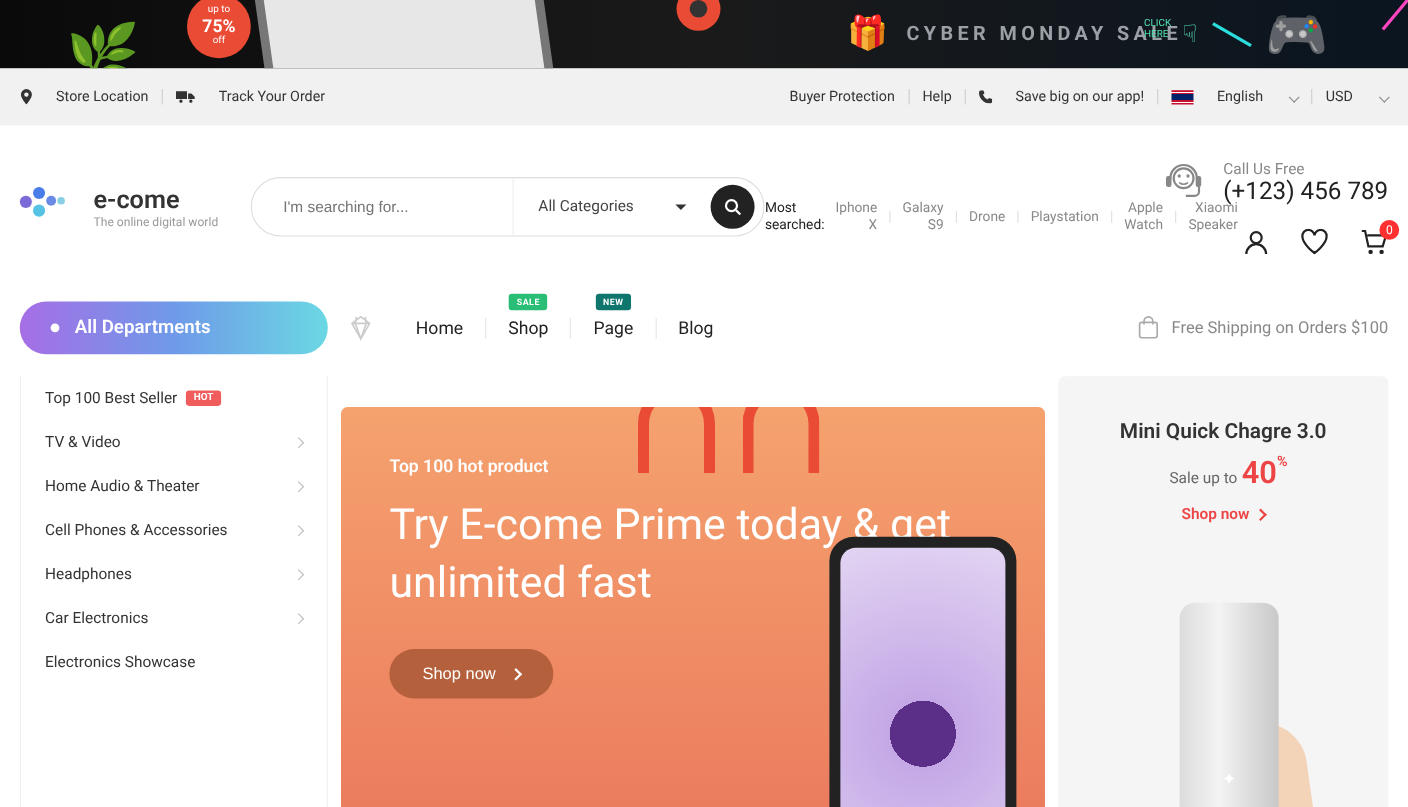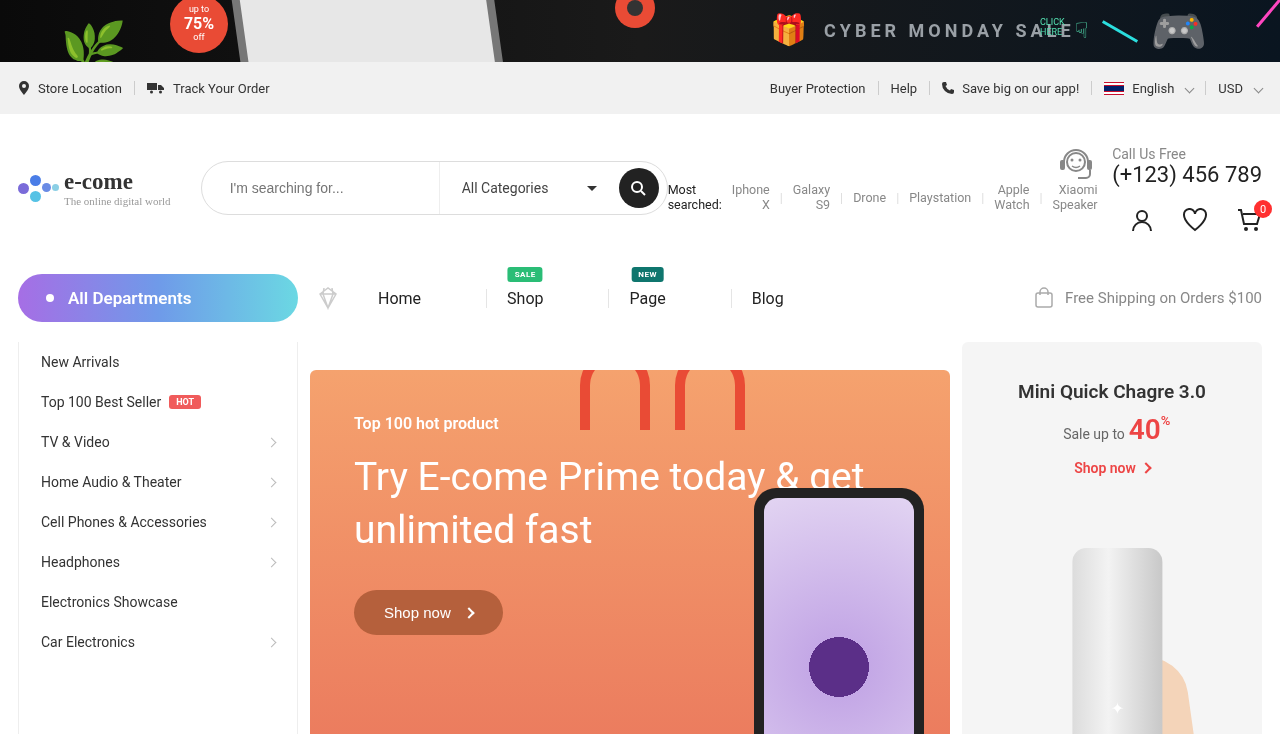--- a/index.html
+++ b/index.html
@@ -19,28 +19,28 @@
 .banner .click { position: absolute; left: 1040px; top: 18px; font-size: 9px; color: #54e0b1; line-height: 1.1; }
 .banner .cursor { position: absolute; left: 1075px; top: 18px; font-size: 22px; color: #54e0b1; }
 .banner .gp { position: absolute; left: 1150px; top: 4px; font-size: 46px; color: #3a4248; }
 .banner .shapes1 { position: absolute; left: 1100px; top: 30px; width: 40px; height: 3px; background: #2bdede; transform: rotate(30deg); }
 .banner .shapes2 { position: absolute; left: 1250px; top: 10px; width: 40px; height: 3px; background: #ff46c0; transform: rotate(-50deg); }
 
 
 .topbar { height: 52px; background: #f1f1f1; display: flex; align-items: center; padding: 0 18px; font-size: 13px; color: #333; }
 .topbar .left, .topbar .right { display: flex; align-items: center; gap: 12px; }
 .topbar .right { margin-left: auto; }
-.topbar .item { display: flex; align-items: center; gap: 8px; cursor: pointer; text-align: center; }
+.topbar .item { display: flex; align-items: center; gap: 21px; cursor: pointer; text-align: center; }
 .topbar .sep { width: 1px; height: 14px; background: #ccc; }
 .flag { width: 20px; height: 13px; background: linear-gradient(#c8102e 0 10%, #fff 10% 20%, #c8102e 20% 30%, #012169 30% 70%, #c8102e 70% 80%, #fff 80% 90%, #c8102e 90% 100%); display: inline-block; }
 .chev { border: solid #888; border-width: 0 1px 1px 0; display: inline-block; padding: 3px; transform: rotate(45deg); margin-left: 4px; }
 
 
 .header { display: flex; align-items: center; padding: 30px 18px 14px; gap: 30px; }
-.logo { display: flex; align-items: center; gap: 2px; font-family: Liberation Serif, serif; }
+.logo { display: flex; gap: 23px; }
 .logo-mark { width: 44px; height: 30px; position: relative; }
 .logo-mark span { position: absolute; width: 11px; height: 11px; border-radius: 50%; }
 .logo-mark .d1 { background: #7a6bd9; left: 0; top: 10px; }
 .logo-mark .d2 { background: #4a7de7; left: 12px; top: 2px; }
 .logo-mark .d3 { background: #56c2e5; left: 12px; top: 18px; }
 .logo-mark .d4 { background: #6a8be5; left: 24px; top: 10px; width: 9px; height: 9px; }
 .logo-mark .d5 { background: #8bcfe5; left: 34px; top: 11px; width: 7px; height: 7px; }
 .logo-text .t1 { font-size: 23px; font-weight: 600; color: #333; }
 .logo-text .t2 { font-size: 11px; color: #999; }
 
@@ -63,21 +63,21 @@
 .user-icons .ico { cursor: pointer; position: relative; }
 .badge-count { position: absolute; top: -8px; right: -10px; width: 18px; height: 18px; border-radius: 50%; background: #ff3030; color: #fff; font-size: 11px; display: flex; align-items: center; justify-content: center; }
 
 
 .nav { display: flex; align-items: center; padding: 28px 18px 8px; gap: 18px; }
 .alldep { height: 48px; padding: 0 28px; border-radius: 999px; background: linear-gradient(90deg, #a66ee5 0%, #6f9ae9 50%, #6bd8e3 100%); color: #fff; font-size: 17px; font-weight: 600; display: flex; align-items: center; gap: 14px; cursor: pointer; width: 280px; }
 .alldep .dot { width: 8px; height: 8px; border-radius: 50%; background: #fff; }
 .diamond-icon { color: #ccc; }
 .menu { display: flex; align-items: center; gap: 0; font-size: 16px; }
 .menu .mi { padding: 0 20px; position: relative; cursor: pointer; }
-.menu .mi + .mi { border-left: 1px solid #e5e5e5; margin-left: 45px; }
+.menu .mi + .mi { border-left: 1px solid #e5e5e5; }
 .pill { position: absolute; top: -22px; left: 50%; transform: translateX(-50%); font-size: 8px; font-weight: 700; color: #fff; padding: 3px 7px; border-radius: 3px; letter-spacing: 0.5px; }
 .pill.sale { background: #2abd76; }
 .pill.new { background: #0f766e; }
 .ship { margin-left: auto; display: flex; align-items: center; gap: 10px; color: #888; font-size: 15px; }
 .ship svg { color: #aaa; }
 
 
 .main { display: flex; gap: 12px; padding: 12px 18px 0; }
 .sidebar { width: 280px; border: 1px solid #eee; border-top: none; background: #fff; }
 .sidebar .sitem { height: 40px; padding: 0 22px; display: flex; align-items: center; font-size: 14px; color: #333; cursor: pointer; position: relative; }
@@ -280,48 +280,45 @@
         <rect x="3" y="6" width="16" height="14" rx="2" fill="none" stroke="#aaa" stroke-width="1.5"></rect>
         <path d="M7 8V5a4 4 0 018 0v3" fill="none" stroke="#aaa" stroke-width="1.5"></path>
       </svg>
     <span>Free Shipping on Orders $100</span>
   </div>
 </div>
 
 <div class="main">
   <div class="sidebar" id="sidebar">
       <div class="sitem">
-        <span>New Arrivals</span>
-      </div>
-      <div class="sitem">
         <span>Top 100 Best Seller</span>
         <span class="hot-badge">HOT</span>
       </div>
       <div class="sitem">
         <span>TV &amp; Video</span>
         <span class="chev-r"></span>
       </div>
       <div class="sitem">
         <span>Home Audio &amp; Theater</span>
         <span class="chev-r"></span>
       </div>
       <div class="sitem">
         <span>Cell Phones &amp; Accessories</span>
         <span class="chev-r"></span>
       </div>
       <div class="sitem">
         <span>Headphones</span>
         <span class="chev-r"></span>
       </div>
       <div class="sitem">
+        <span>Car Electronics</span>
+        <span class="chev-r"></span>
+      </div>
+      <div class="sitem">
         <span>Electronics Showcase</span>
-      </div>
-      <div class="sitem">
-        <span>Car Electronics</span>
-        <span class="chev-r"></span>
       </div>
     </div>
 
   <div class="hero">
     <div class="hero-main">
       <div class="hp-prod">
         <div class="cup c1"></div>
           <div class="cup c2"></div>
       </div>
       <div class="tag">Top 100 hot product</div>

